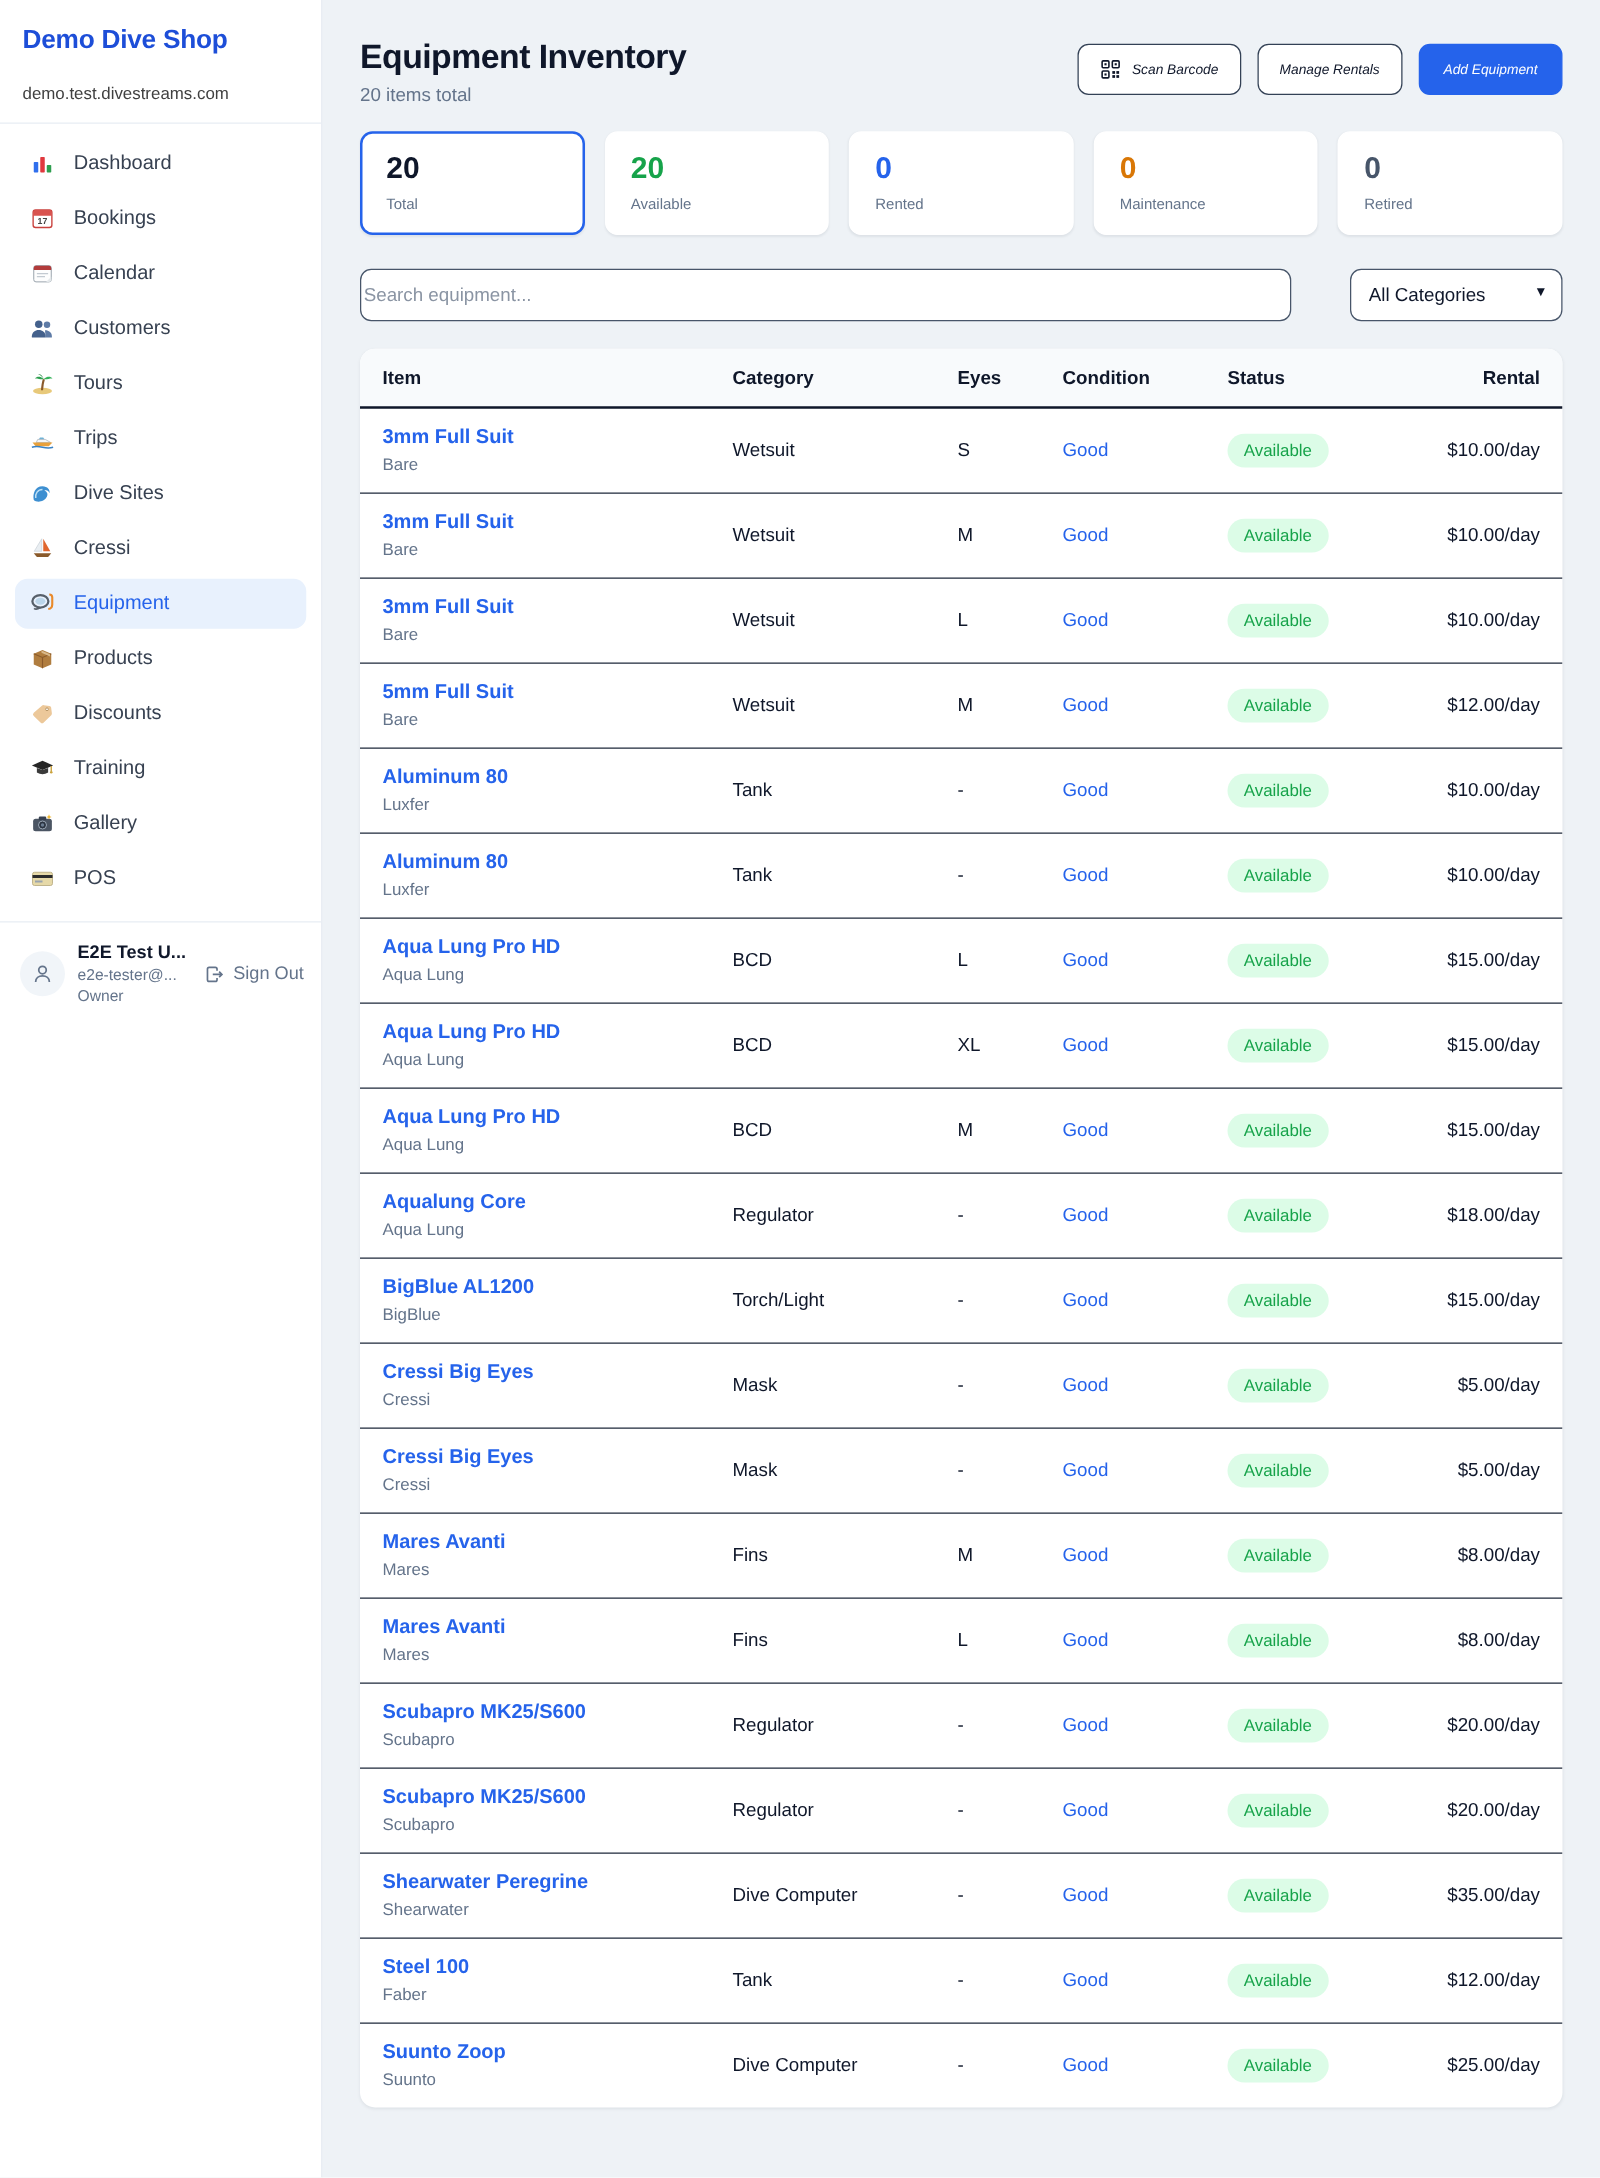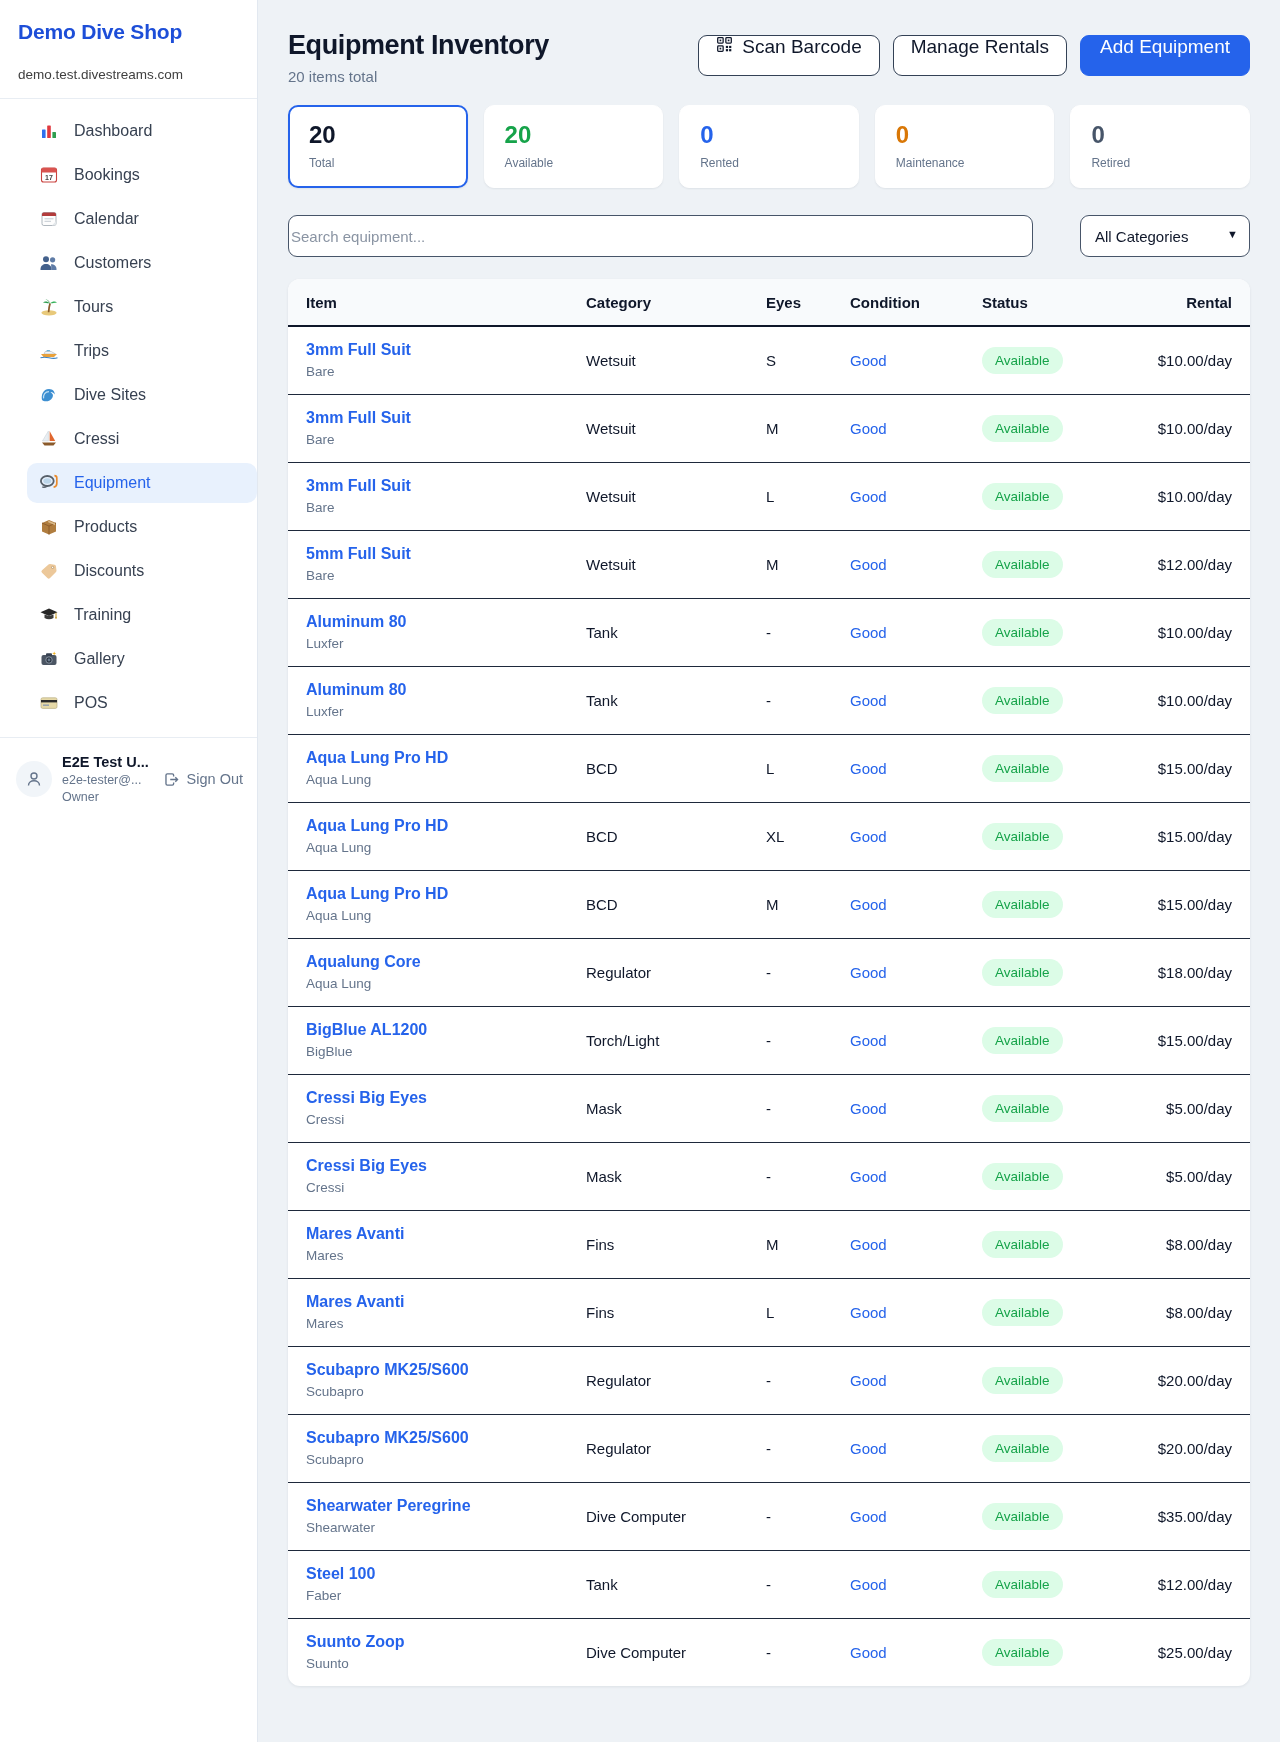--- a/index.html
+++ b/index.html
@@ -6,21 +6,21 @@
   html,body { width:1280px; height:1742px; }
   body { background:#eef2f6; font-family:"Liberation Sans", sans-serif; overflow:hidden; }
   .app { display:flex; width:100%; height:100%; }
 
   
   .sidebar { width:258px; min-width:258px; background:#ffffff; border-right:1px solid #e2e8f0; }
   .brand-block { padding:20px 18px 16px; }
   .brand { color:#1d4ed8; font-size:21px; font-weight:bold; letter-spacing:-0.2px; cursor:pointer; }
   .domain { color:#404040; font-size:13.5px; margin-top:23px; }
   .divider { height:1px; background:#e8edf3; }
-  .nav { padding:12px 0 10px;margin-left:27px; }
+  .nav { padding:12px 12px 10px; }
   .nav-item { display:flex; align-items:center; gap:15px; padding:10px 12px; border-radius:10px;
               font-size:16px; color:#374151; margin-bottom:4px; cursor:pointer; }
   .nav-item.active { background:#e8f1fd; color:#2563eb; }
   .nav-icon { width:20px; height:20px; display:inline-flex; flex:none; }
   .nav-icon svg { width:20px; height:20px; }
   .user-row { display:flex; align-items:center; gap:10px; padding:16px 14px 16px 16px; }
   .avatar { width:36px; height:36px; border-radius:50%; background:#f1f5f9; display:flex;
             align-items:center; justify-content:center; flex:none; }
   .avatar svg { width:20px; height:20px; }
   .user-meta { min-width:0; }
@@ -29,22 +29,22 @@
   .signout { margin-left:auto; display:flex; align-items:center; gap:7px; background:none; border:none;
              color:#64748b; font-size:14.5px; font-family:inherit; cursor:pointer; flex:none; }
   .signout svg { width:17px; height:17px; }
 
   
   main { flex:1; padding:30px 30px 0; min-width:0; }
   .page-header { display:flex; justify-content:space-between; align-items:flex-start; margin-bottom:20px; }
   .page-title { font-size:27px; font-weight:bold; color:#0f172a; letter-spacing:-0.4px; }
   .page-subtitle { font-size:15px; color:#64748b; margin-top:7px; }
   .header-actions { display:flex; gap:13px; margin-top:5px; }
-  .btn { height:41px; padding:0 17px; border-radius:9px; font-size:19px; display:inline-flex;
-         align-items:flex-start; gap:9px; font-family:inherit; cursor:pointer; white-space:nowrap; }
+  .btn { height:41px; padding:0 17px; border-radius:9px; font-size:11px; display:inline-flex;
+         align-items:center; gap:9px; font-family:inherit; cursor:pointer; white-space:nowrap;font-style:italic; }
   .btn-outline { background:#ffffff; border:1px solid #334155; color:#0f172a; }
   .btn-primary { background:#2563eb; border:1px solid #2563eb; color:#ffffff; font-weight:500; padding:0 19px; }
   .btn svg { width:17px; height:17px; }
 
   .stats { display:grid; grid-template-columns:repeat(5, 1fr); gap:16px; margin-bottom:27px; }
   .stat-card { background:#ffffff; border:1px solid #ffffff; border-radius:10px; padding:15px 20px 17px;
                box-shadow:0 1px 2px rgba(15,23,42,.07); cursor:pointer; }
   .stat-card.selected { border:2px solid #2563eb; padding:14px 19px 16px; }
   .stat-value { font-size:24px; font-weight:bold; color:#0f172a; }
   .stat-label { font-size:12px; color:#64748b; margin-top:7px; }

